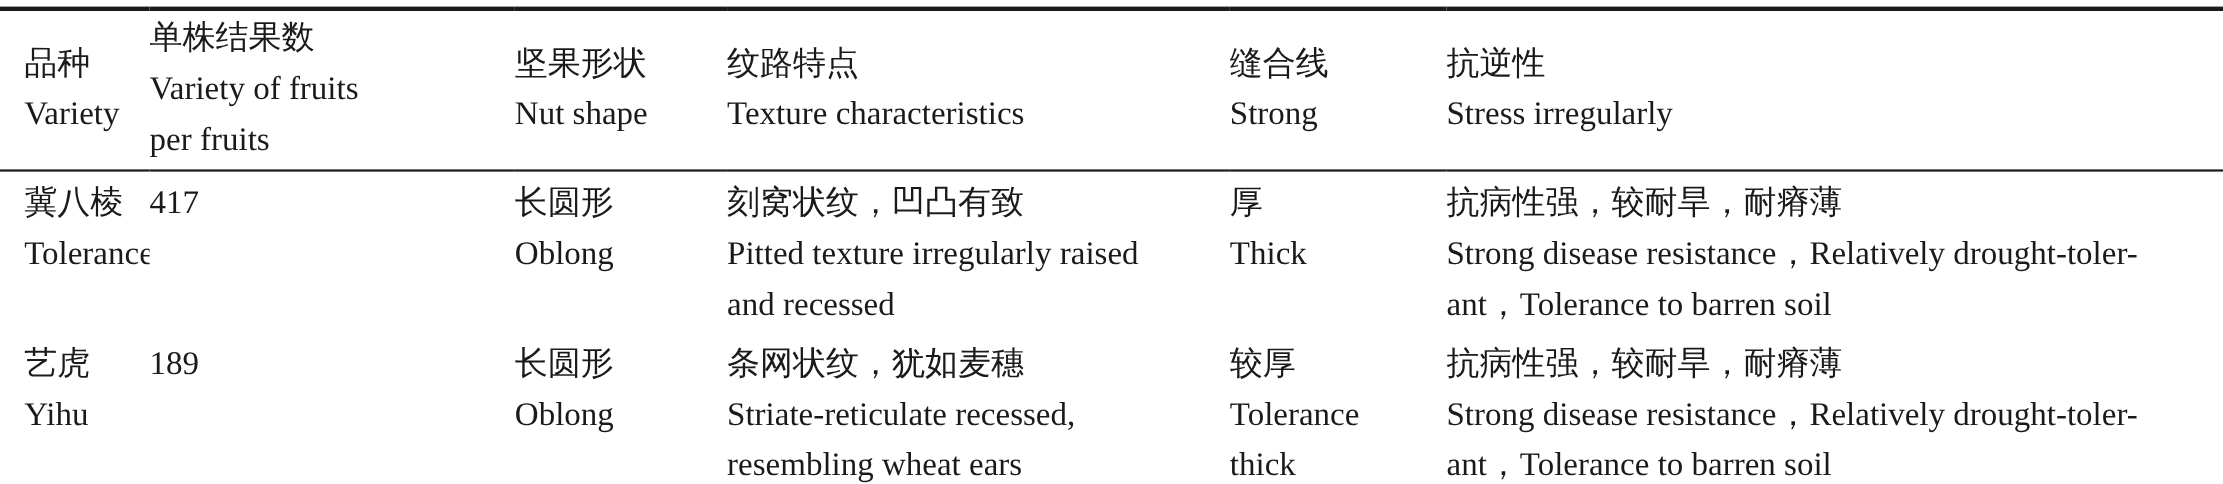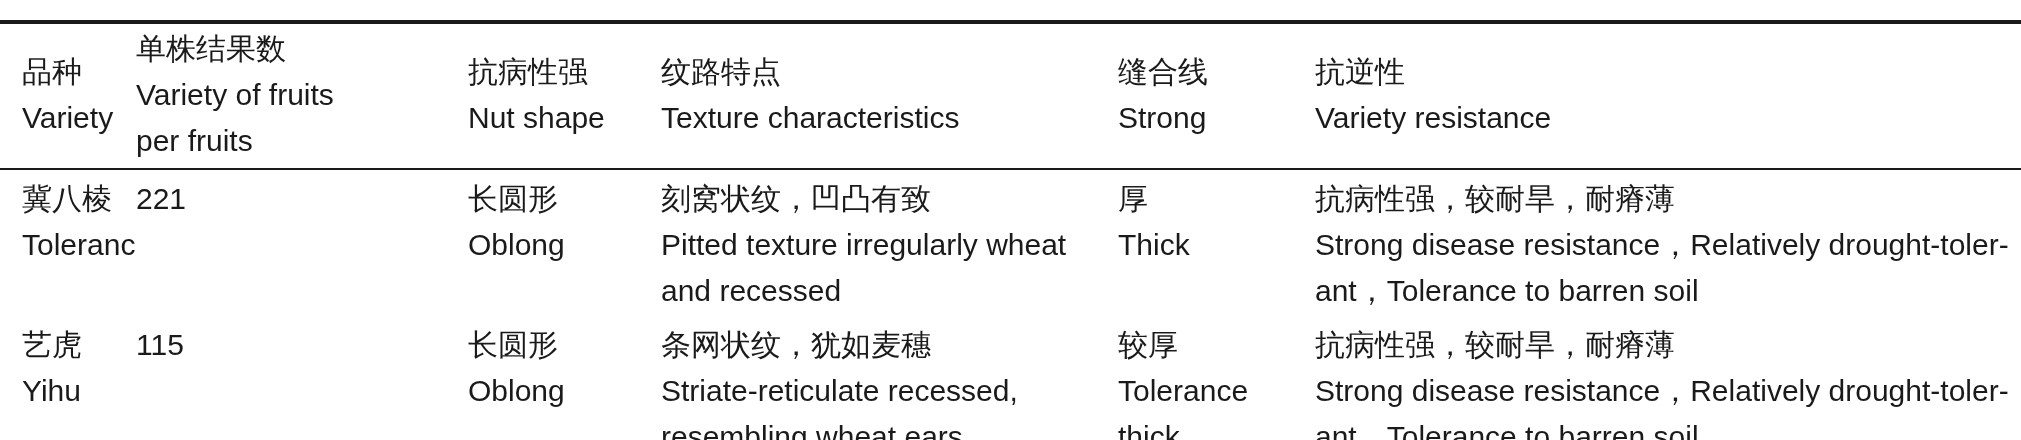--- a/index.html
+++ b/index.html
@@ -5,27 +5,27 @@
   html, body {
     margin: 0;
     padding: 0;
     background: #ffffff;
   }
   .page {
     position: relative;
     width: 2021px;
     height: 440px;
     background: #ffffff;
-    font-family: Liberation Sans, sans-serif;
+    font-family: Liberation Serif, serif;
     font-size: 30px;
     line-height: 46px;
     color: #1a1a1a;
     overflow: hidden;
     box-sizing: border-box;
-    padding-top: 20px;
+    padding-top: 6px;
   }
   table.data-table {
     width: 100%;
     border-collapse: collapse;
     table-layout: fixed;
     border-top: 4px solid #1a1a1a;
     border-bottom: 4px solid #1a1a1a;
   }
   thead tr {
     border-bottom: 2px solid #1a1a1a;
@@ -60,72 +60,72 @@
         <th class="first">
           <span class="line">品种</span>
           <span class="line">Variety</span>
         </th>
         <th>
           <span class="line">单株结果数</span>
           <span class="line">Variety of fruits</span>
           <span class="line">per fruits</span>
         </th>
         <th>
-          <span class="line">抗病性强</span>
+          <span class="line">坚果形状</span>
           <span class="line">Nut shape</span>
         </th>
         <th>
           <span class="line">纹路特点</span>
           <span class="line">Texture characteristics</span>
         </th>
         <th>
           <span class="line">缝合线</span>
           <span class="line">Strong</span>
         </th>
         <th>
           <span class="line">抗逆性</span>
-          <span class="line">Variety resistance</span>
+          <span class="line">Stress irregularly</span>
         </th>
       </tr>
     </thead>
     <tbody>
       <tr class="row">
         <td class="first">
           <span class="line">冀八棱</span>
           <span class="line">Tolerance</span>
         </td>
         <td>
-          <span class="line">221</span>
+          <span class="line">417</span>
         </td>
         <td>
           <span class="line">长圆形</span>
           <span class="line">Oblong</span>
         </td>
         <td>
           <span class="line">刻窝状纹，凹凸有致</span>
-          <span class="line">Pitted texture irregularly wheat</span>
+          <span class="line">Pitted texture irregularly raised</span>
           <span class="line">and recessed</span>
         </td>
         <td>
           <span class="line">厚</span>
           <span class="line">Thick</span>
         </td>
         <td>
           <span class="line">抗病性强，较耐旱，耐瘠薄</span>
           <span class="line">Strong disease resistance，Relatively drought-toler-</span>
           <span class="line">ant，Tolerance to barren soil</span>
         </td>
       </tr>
       <tr class="row">
         <td class="first">
           <span class="line">艺虎</span>
           <span class="line">Yihu</span>
         </td>
         <td>
-          <span class="line">115</span>
+          <span class="line">189</span>
         </td>
         <td>
           <span class="line">长圆形</span>
           <span class="line">Oblong</span>
         </td>
         <td>
           <span class="line">条网状纹，犹如麦穗</span>
           <span class="line">Striate-reticulate recessed,</span>
           <span class="line">resembling wheat ears</span>
         </td>

